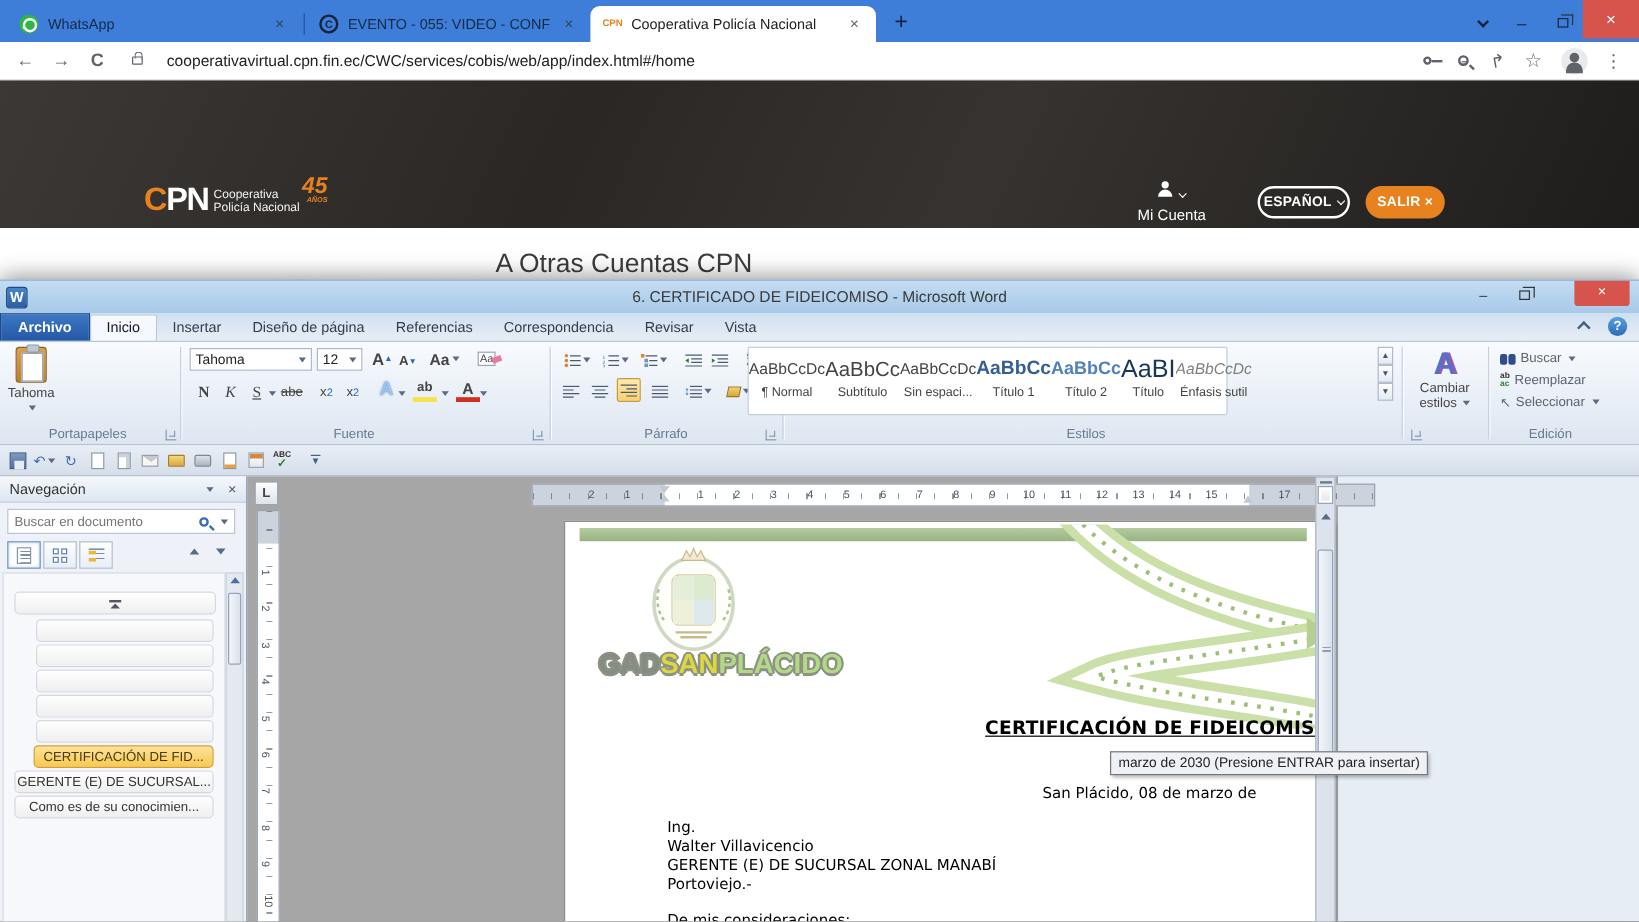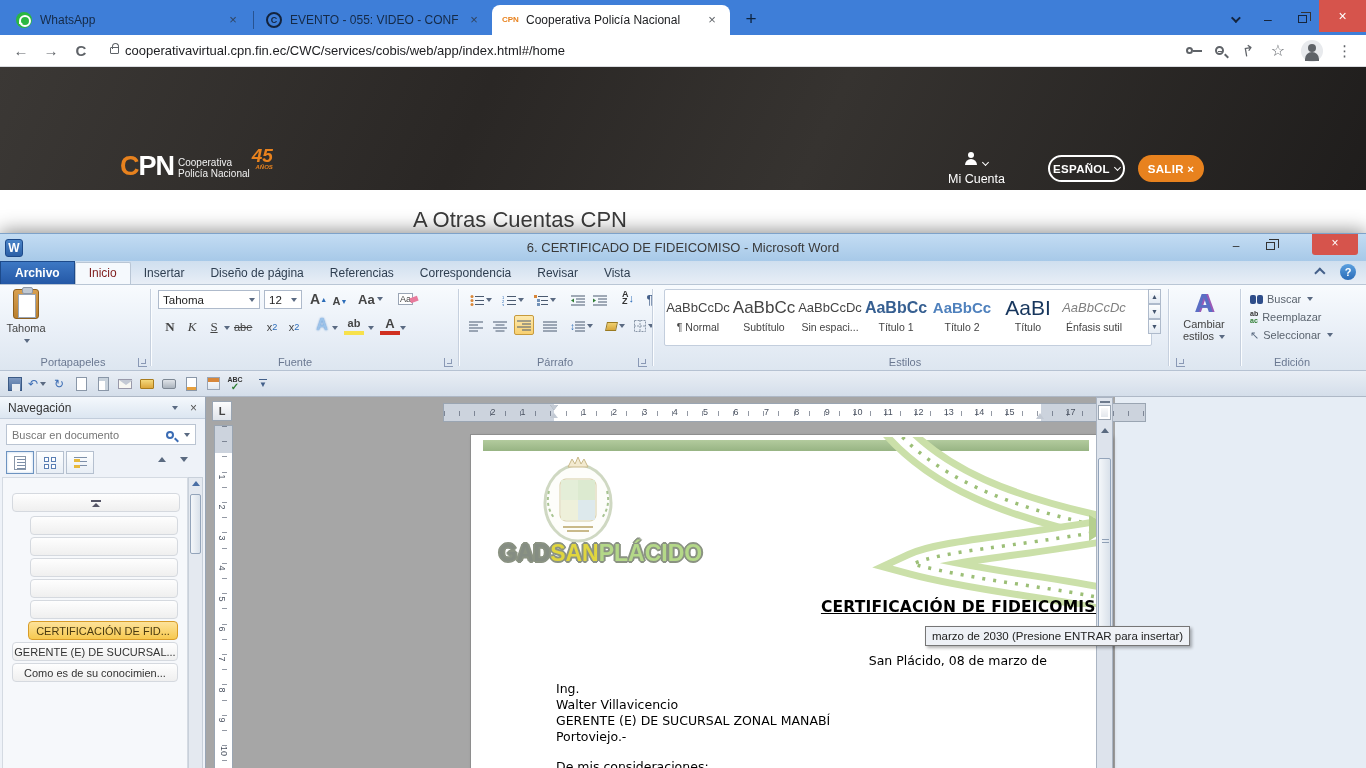--- a/index.html
+++ b/index.html
@@ -17,21 +17,21 @@
 .winbtn{color:#16253c;font-size:14px;width:34px;height:28px;display:flex;align-items:center;justify-content:center}
 #closewin{background:#d6544c;color:#fff;width:47px;height:32px;align-self:flex-start}
 .favic{width:16px;height:16px;flex:0 0 16px;position:relative}
 .wa-ic{background:#2bb741;border-radius:50%}
 .wa-ic::before{content:"";position:absolute;left:3px;top:3px;width:8px;height:8px;border:2px solid #fff;border-radius:50%}
 .wa-ic::after{content:"";position:absolute;left:3px;top:9px;border-left:4px solid #fff;border-top:3px solid transparent}
 .ev-ic{border:2px solid #13233d;border-radius:50%;color:#13233d;font-size:9px;font-weight:bold;text-align:center;line-height:12px}
 .cpn-ic{color:#e8821e;font-weight:bold;font-size:8px;line-height:16px;text-align:center}
 #urlrow{position:absolute;left:0;top:35px;width:1366px;height:32px;background:#fff;border-bottom:1px solid #dadce0;display:flex;align-items:center;color:#5f6368}
 .nicon{width:30px;text-align:center;font-size:15px}
-.urltext{font-size:13px;color:#202124;margin-left:6px}
+.urltext{font-size:13px;color:#202124;margin-left:20px}
 .lock{display:inline-block;width:9px;height:7px;border:1.5px solid #5f6368;border-radius:1px;position:relative;margin-left:14px}
 .lock::before{content:"";position:absolute;left:1px;top:-5px;width:5px;height:5px;border:1.5px solid #5f6368;border-bottom:none;border-radius:4px 4px 0 0}
 .key-ic{display:inline-block;width:7px;height:7px;border:2px solid #5f6368;border-radius:50%;position:relative}
 .key-ic::after{content:"";position:absolute;left:5px;top:1px;width:9px;height:2px;background:#5f6368}
 .zoomm{display:inline-block;width:9px;height:9px;border:2px solid #5f6368;border-radius:50%;position:relative}
 .zoomm::before{content:"";position:absolute;left:1px;top:2.5px;width:5px;height:1.5px;background:#5f6368}
 .zoomm::after{content:"";position:absolute;left:7px;top:7px;width:5px;height:2px;background:#5f6368;transform:rotate(45deg)}
 .avat{width:22px;height:22px;border-radius:50%;background:#e8eaed;position:relative}
 .avat::before{content:"";position:absolute;left:7px;top:4px;width:8px;height:8px;border-radius:50%;background:#5f6368}
 .avat::after{content:"";position:absolute;left:4px;top:12px;width:14px;height:9px;border-radius:7px 7px 0 0;background:#5f6368}
@@ -57,21 +57,21 @@
 #wtitle{position:absolute;left:0;top:0;width:1366px;height:27px;background:linear-gradient(#c3dcf3,#a7c9e8);display:flex;align-items:center}
 #wtitle .cap{position:absolute;left:0;right:0;text-align:center;font-size:13px;color:#3a3a3a}
 .wicon{width:18px;height:18px;margin-left:5px;background:linear-gradient(#4a84c8,#2b5fa6);border:1px solid #1d4a8a;border-radius:3px;color:#fff;font-weight:bold;font-size:12px;text-align:center;line-height:16px}
 .wbtn{position:absolute;top:3px;width:28px;height:19px;text-align:center;font-size:12px;color:#333;line-height:18px}
 .wclose{background:#d6544c;color:#fff;border-radius:0 0 3px 3px;width:46px;height:21px;top:0}
 .restore{display:inline-block;width:9px;height:8px;border:1.5px solid #333;position:relative;background:transparent}
 .restore::before{content:"";position:absolute;left:2px;top:-4px;width:9px;height:8px;border:1.5px solid #333;border-bottom:none;border-left:none}
 #wtabs{position:absolute;left:0;top:27px;width:1366px;height:23px;background:linear-gradient(#cfdfef,#e8eef6);display:flex;align-items:flex-end;font-size:12px;color:#2e3e50}
 .rtab{padding:3px 13px 4px;white-space:nowrap}
 .rtab.file{background:linear-gradient(#3d78c4,#2458a6);color:#fff;font-weight:bold;padding:4px 14px;border:1px solid #1d4a8a;border-bottom:none}
-.rtab.sel{background:#f5f9fd;border:1px solid #b9c6d5;border-bottom:none;border-radius:2px 2px 0 0;color:#7f1d1d}
+.rtab.sel{background:#f5f9fd;border:1px solid #b9c6d5;border-bottom:none;border-radius:2px 2px 0 0;color:#0f172a}
 #ribbon{position:absolute;left:0;top:50px;width:1366px;height:87px;background:linear-gradient(#f8fbfe,#e9eff7 55%,#dde6f0);border-top:1px solid #b9c6d5;border-bottom:1px solid #b6c2d2;font-size:11px;color:#444}
 .rsep{position:absolute;top:4px;bottom:4px;width:1px;background:#c6d0de;box-shadow:1px 0 0 #fbfdff}
 .glabel{position:absolute;bottom:2px;font-size:11px;color:#6a7891;text-align:center}
 .launch{position:absolute;bottom:3px;width:9px;height:9px;border-left:1px solid #8a99b5;border-bottom:1px solid #8a99b5}
 .launch::after{content:"";position:absolute;right:1px;top:1px;width:4px;height:4px;border-right:1px solid #8a99b5;border-bottom:1px solid #8a99b5}
 .dar{display:inline-block;width:0;height:0;border-left:3px solid transparent;border-right:3px solid transparent;border-top:4px solid #5a6a82;vertical-align:middle;margin-left:2px}
 .combo{background:#fff;border:1px solid #aebacb;height:19px;display:flex;align-items:center;padding:0 4px;font-size:11.5px;color:#222}
 .fbtn{display:inline-flex;align-items:center;justify-content:center;height:20px;min-width:20px;padding:0 2px;font-size:13px}
 .activebtn{background:linear-gradient(#fde9ae,#f8d070);border:1px solid #c79a3c;border-radius:2px}
 .clipicon{width:26px;height:30px;background:linear-gradient(#d8a050,#b97f2e);border:1px solid #8d5f1e;border-radius:3px;position:relative;margin:0 auto}
@@ -391,21 +391,21 @@
           <svg width="12" height="12">
             <rect x="0.5" y="0.5" width="11" height="11" fill="none" stroke="#8a97a8" stroke-dasharray="2 1"></rect>
             <path d="M6 0v12M0 6h12" stroke="#8a97a8" stroke-dasharray="2 1"></path>
           </svg>
           <span class="dar"></span>
         </span>
       <div class="glabel" style="left:500px;width:110px">Párrafo</div>
       <span class="launch" style="left:638px"></span>
       <div class="rsep" style="left:652px"></div>
 
-      <div style="position:absolute;left:664px;top:4px;width:488px;height:57px;background:#fff;border:1px solid #c3cedd;border-radius:2px;display:flex">
+      <div style="position:absolute;left:623px;top:4px;width:400px;height:57px;background:#fff;border:1px solid #c3cedd;border-radius:2px;display:flex">
         <div class="stylecard">
             <div class="pv" style="font-size:13px"><span>AaBbCcDc</span></div>
             <div class="nm">¶ Normal</div>
           </div>
         <div class="stylecard">
             <div class="pv" style="font-size:17px"><span>AaBbCc</span></div>
             <div class="nm">Subtítulo</div>
           </div>
         <div class="stylecard">
             <div class="pv" style="font-size:13px"><span>AaBbCcDc</span></div>

